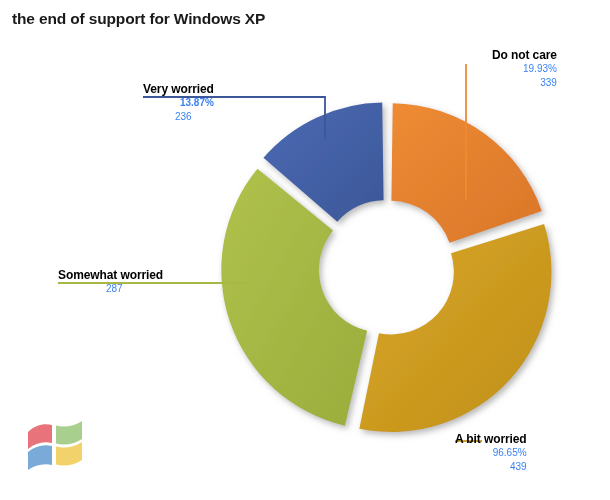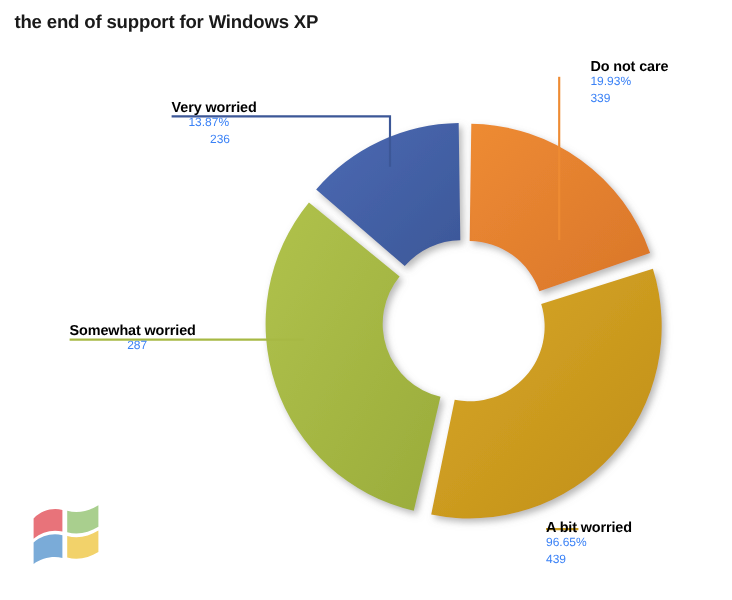--- a/index.html
+++ b/index.html
@@ -56,21 +56,21 @@
     color: #000000;
     letter-spacing: -0.1px;
   }
   .callout .cl-pct,
   .callout .cl-count {
     display: block;
     font-weight: normal;
     font-size: 10px;
     color: #3b82f6;
   }
-  .ralign { }
+  .ralign { text-align: right; }
   .lalign { text-align: left; }
 
   #callout-donotcare { left: 492px; top: 48px; }
   #callout-abit      { left: 455px; top: 432px; }
   #callout-very      { left: 143px; top: 82px; }
   #callout-somewhat  { left: 58px;  top: 268px; }
 
   
   #win-logo {
     position: absolute;
@@ -140,21 +140,21 @@
   </div>
 
   <div class="callout ralign" id="callout-abit">
     <span class="cl-name">A bit worried</span>
     <span class="cl-pct">96.65%</span>
     <span class="cl-count">439</span>
   </div>
 
   <div class="callout lalign" id="callout-very">
     <span class="cl-name">Very worried</span>
-    <span class="cl-pct" style="text-align:left; padding-left:14px;">13.87%</span>
+    <span class="cl-pct" style="text-align:right; padding-left:14px;font-weight:bold;">13.87%</span>
     <span class="cl-count" style="text-align:left; padding-left:32px;">236</span>
   </div>
 
   <div class="callout lalign" id="callout-somewhat">
     <span class="cl-name">Somewhat worried</span>
     <span class="cl-count" style="text-align:left; padding-left:48px;">287</span>
   </div>
 
   <svg id="win-logo" viewBox="0 0 62 58">
     <g>

